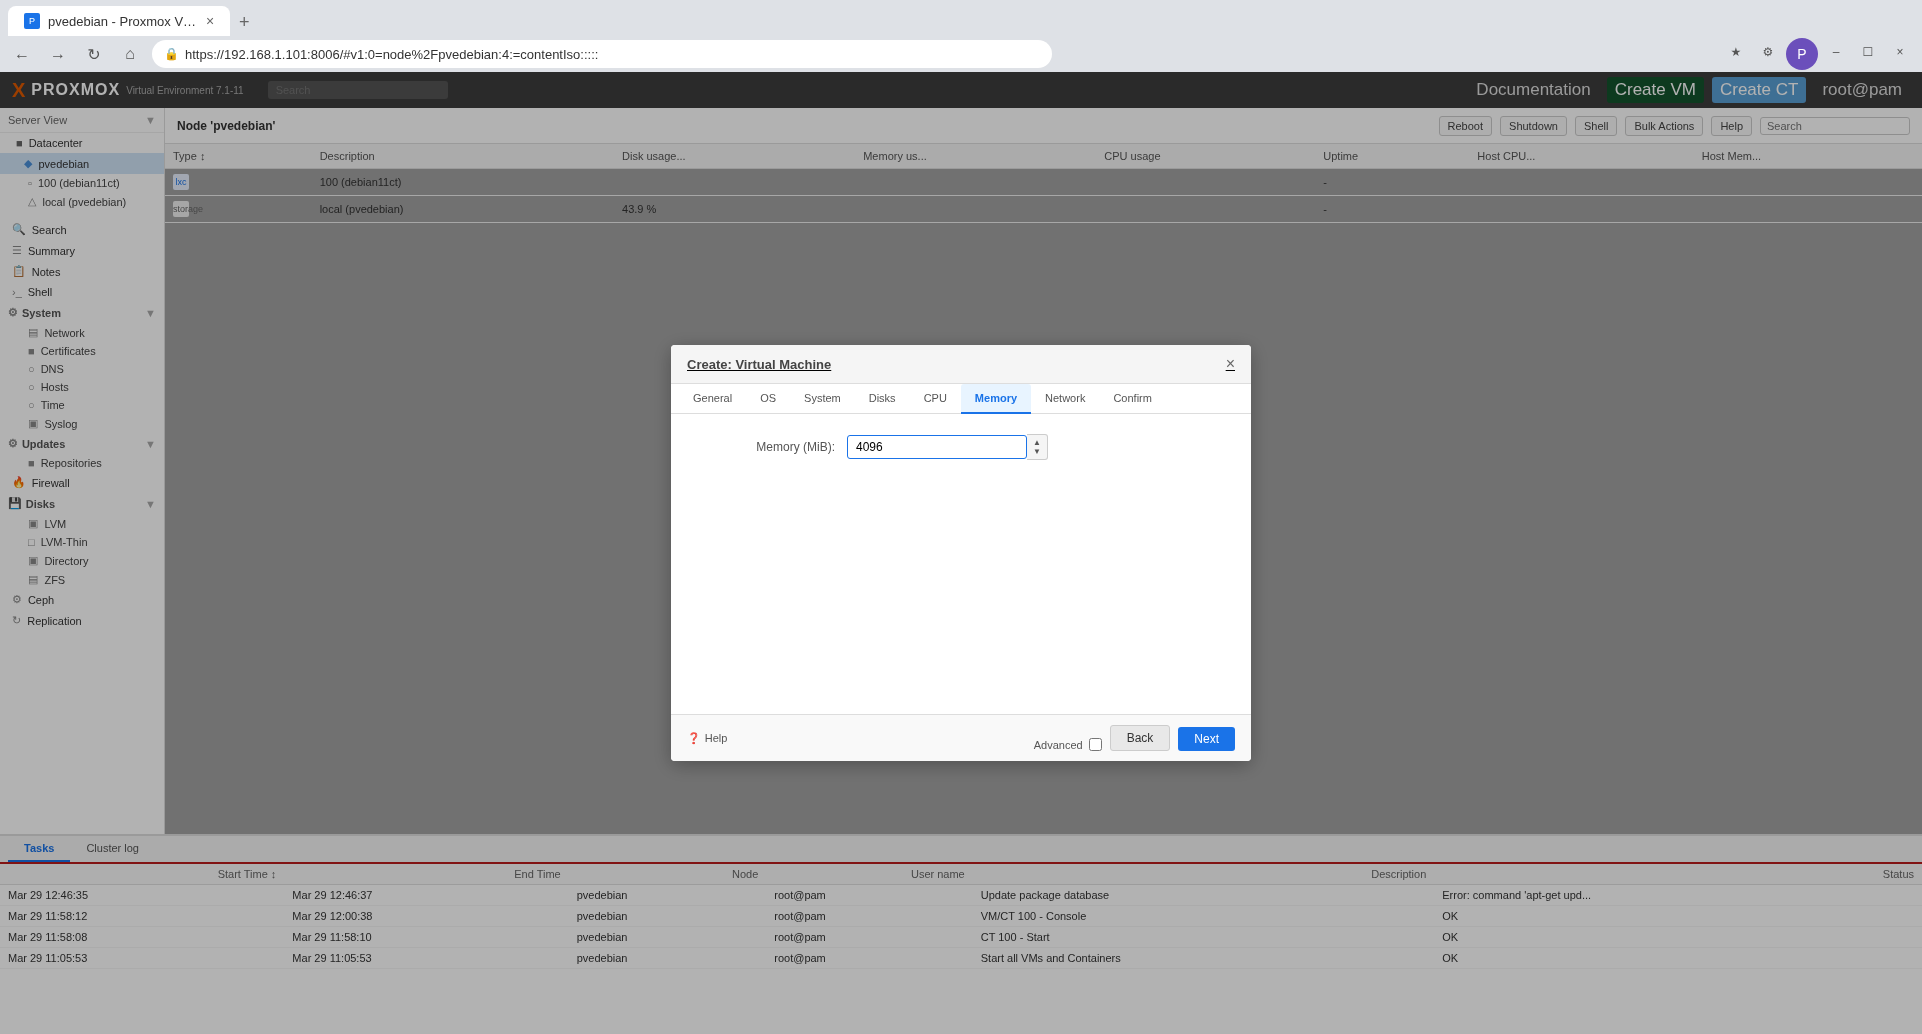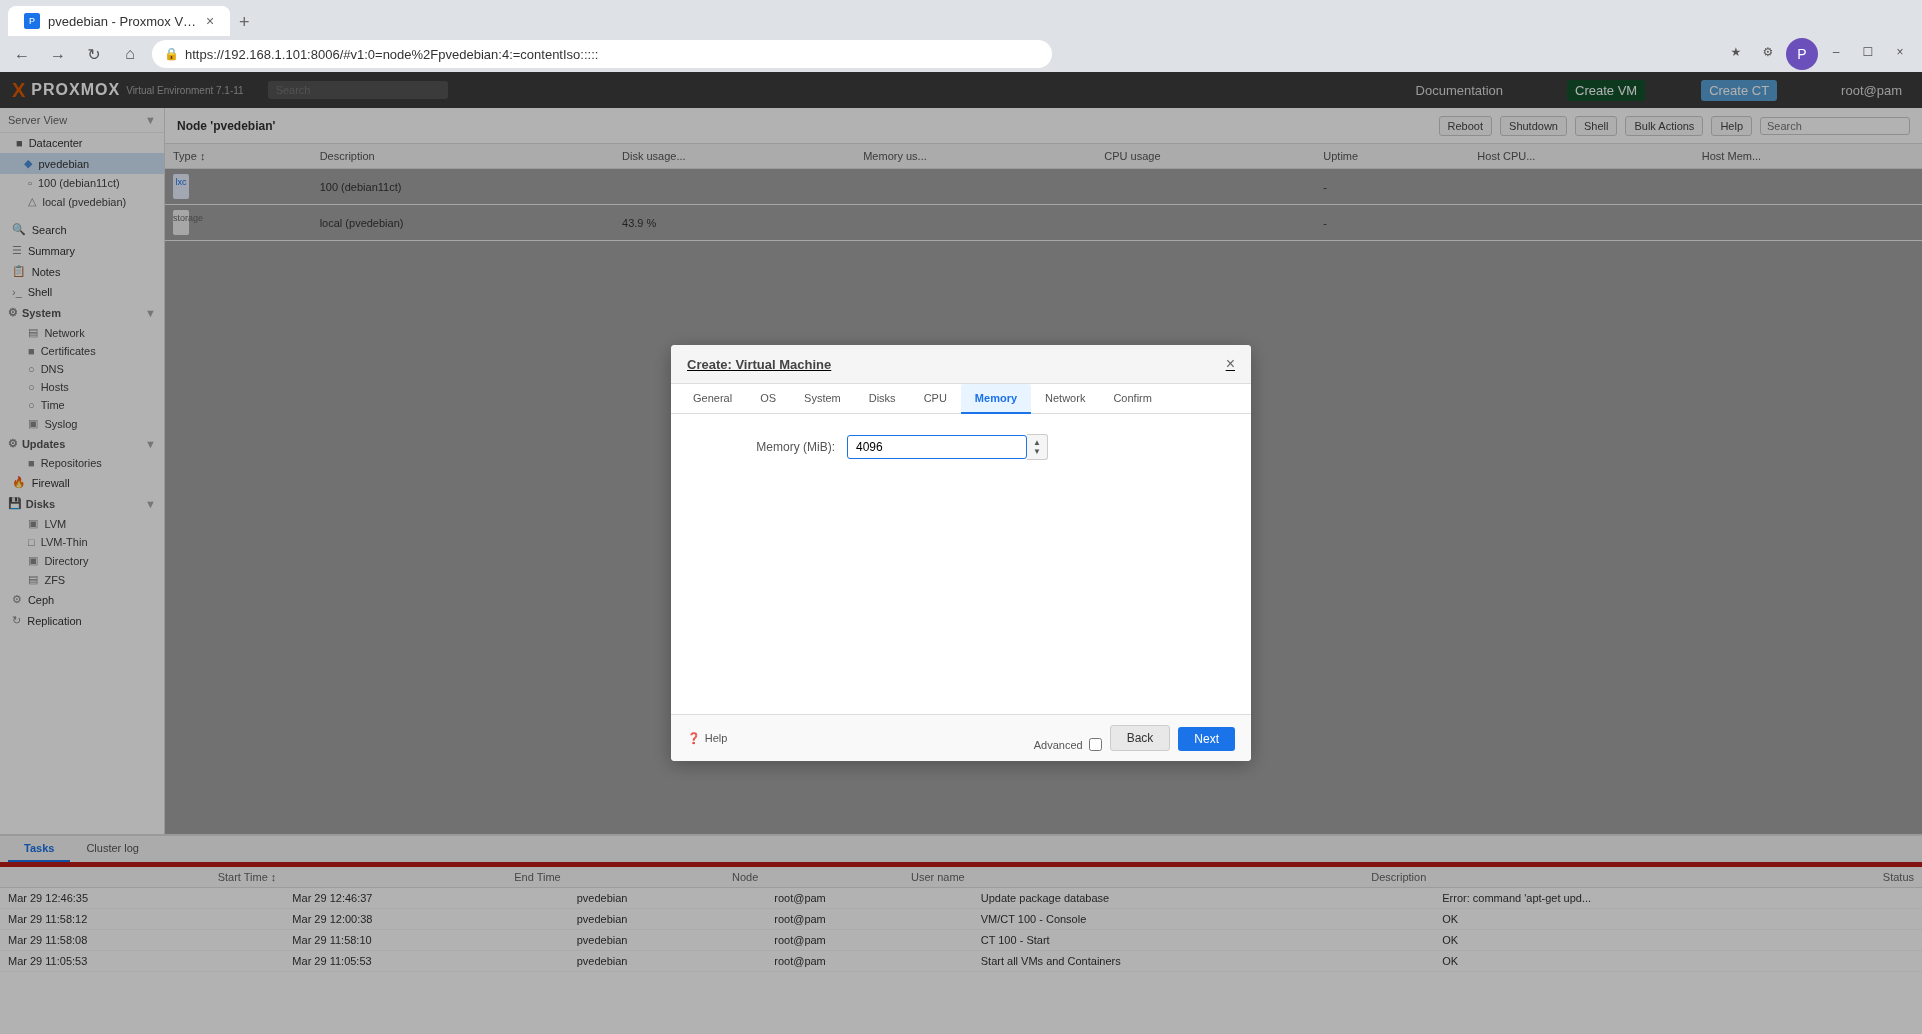--- a/index.html
+++ b/index.html
@@ -27,21 +27,21 @@
 
     
     .app-header { background: #3d3d3d; height: 36px; display: flex; align-items: center; padding: 0 12px; gap: 12px; }
     .proxmox-logo { display: flex; align-items: center; gap: 6px; }
     .logo-x { color: #e05a00; font-size: 20px; font-weight: bold; }
     .logo-text { color: #fff; font-size: 16px; font-weight: bold; letter-spacing: 1px; }
     .logo-sub { color: #aaa; font-size: 10px; }
     .header-search { margin-left: 12px; }
     .header-search input { background: #555; border: none; border-radius: 3px; color: #ddd; padding: 3px 8px; font-size: 11px; width: 180px; outline: none; }
     .header-right { margin-left: auto; display: flex; align-items: center; gap: 8px; }
-    .header-btn { color: #ddd; font-size: 13px; cursor: pointer; padding: 3px 8px; display: flex; align-items: center; gap: 4px; margin-left: 48px; }
+    .header-btn { color: #ddd; font-size: 17px; cursor: pointer; padding: 3px 8px; display: flex; align-items: center; gap: 4px; }
     .header-btn.primary { background: #14532d; border-radius: 3px; color: white; }
     .header-btn.secondary { background: #5a9fd4; border-radius: 3px; color: white; }
 
     
     .main-layout { display: flex; flex: 1; overflow: hidden; }
 
     
     .sidebar { width: 165px; background: #fff; border-right: 1px solid #ddd; overflow-y: auto; flex-shrink: 0; }
     .sidebar-header { padding: 6px 8px; font-size: 11px; color: #666; border-bottom: 1px solid #eee; display: flex; align-items: center; justify-content: space-between; }
     .sidebar-item { padding: 4px 8px 4px 16px; font-size: 11px; color: #333; cursor: pointer; display: flex; align-items: center; gap: 6px; }
@@ -58,21 +58,21 @@
     .toolbar-right { margin-left: auto; display: flex; align-items: center; gap: 8px; }
     .toolbar-btn { font-size: 11px; color: #444; cursor: pointer; padding: 3px 8px; border: 1px solid #ccc; background: #f9f9f9; border-radius: 3px; display: flex; align-items: center; gap: 4px; }
     .toolbar-search { font-size: 11px; }
     .toolbar-search input { border: 1px solid #ccc; border-radius: 3px; padding: 2px 6px; font-size: 11px; width: 150px; }
 
     
     .table-area { background: #a3a3a3; overflow-y: auto; }
     .data-table { width: 100%; border-collapse: collapse; font-size: 11px; }
     .data-table th { background: #f5f5f5; border-bottom: 1px solid #ddd; padding: 6px 8px; text-align: left; color: #555; font-weight: normal; cursor: pointer; }
     .data-table td { padding: 5px 8px; border-bottom: 1px solid #f0f0f0; color: #333; }
-    .type-badge { display: inline-block; width: 16px; height: 25px; border-radius: 2px; text-align: center; line-height: 16px; font-size: 9px; }
+    .type-badge { display: inline-block; width: 16px; height: 16px; border-radius: 2px; text-align: center; line-height: 16px; font-size: 9px; }
     .type-lxc { background: #e8f0fe; color: #1a73e8; }
     .type-storage { background: #f0f0f0; color: #666; }
 
     
     .modal-overlay { position: fixed; top: 72px; left: 0; right: 0; bottom: 0; background: rgba(0,0,0,0.3); z-index: 100; display: flex; align-items: center; justify-content: center; }
 
     
     .modal { background: #fff; border-radius: 4px; box-shadow: 0 4px 20px rgba(0,0,0,0.3); width: 580px; }
     .modal-header { background: #f5f5f5; border-bottom: 1px solid #ddd; padding: 10px 16px; display: flex; align-items: center; justify-content: space-between; border-radius: 4px 4px 0 0; text-decoration: underline; }
     .modal-title { font-size: 13px; color: #444; font-weight: bold; }
@@ -95,21 +95,21 @@
     .modal-footer { border-top: 1px solid #ddd; padding: 10px 16px; display: flex; align-items: center; background: #f9f9f9; border-radius: 0 0 4px 4px; }
     .footer-help { display: flex; align-items: center; gap: 4px; color: #555; font-size: 11px; cursor: pointer; }
     .footer-right { margin-left: auto; display: flex; align-items: flex-end; gap: 8px; }
     .advanced-section { display: flex; align-items: center; gap: 6px; color: #555; font-size: 11px; }
     .btn { padding: 5px 16px; border-radius: 3px; font-size: 12px; cursor: pointer; border: none; }
     .btn-default { background: #e8e8e8; border: 1px solid #ccc; color: #333; }
     .btn-primary { background: #1a73e8; color: white; }
 
     
     .bottom-panel { height: 200px; background: #fff; border-top: 2px solid #ddd; display: flex; flex-direction: column; }
-    .bottom-tabs { display: flex; border-bottom: 5px solid #b91c1c; background: #f5f5f5; padding: 0 8px; }
+    .bottom-tabs { display: flex; border-bottom: 2px solid #b91c1c; background: #f5f5f5; padding: 0 8px; }
     .bottom-tab { padding: 6px 16px; font-size: 11px; cursor: pointer; border-bottom: 2px solid transparent; color: #555; }
     .bottom-tab.active { color: #1a73e8; border-bottom: 2px solid #1a73e8; font-weight: bold; }
     .bottom-table-wrap { overflow-y: auto; flex: 1; }
     .bottom-table { width: 100%; border-collapse: collapse; font-size: 11px; }
     .bottom-table th { background: #f9f9f9; border-bottom: 1px solid #e0e0e0; padding: 4px 8px; color: #666; font-weight: normal; text-align: right; cursor: pointer; }
     .bottom-table td { padding: 4px 8px; border-bottom: 1px solid #f5f5f5; color: #333; }
     .status-ok { color: #4caf50; }
     .status-error { color: #e53935; }
   </style>
 </head>

